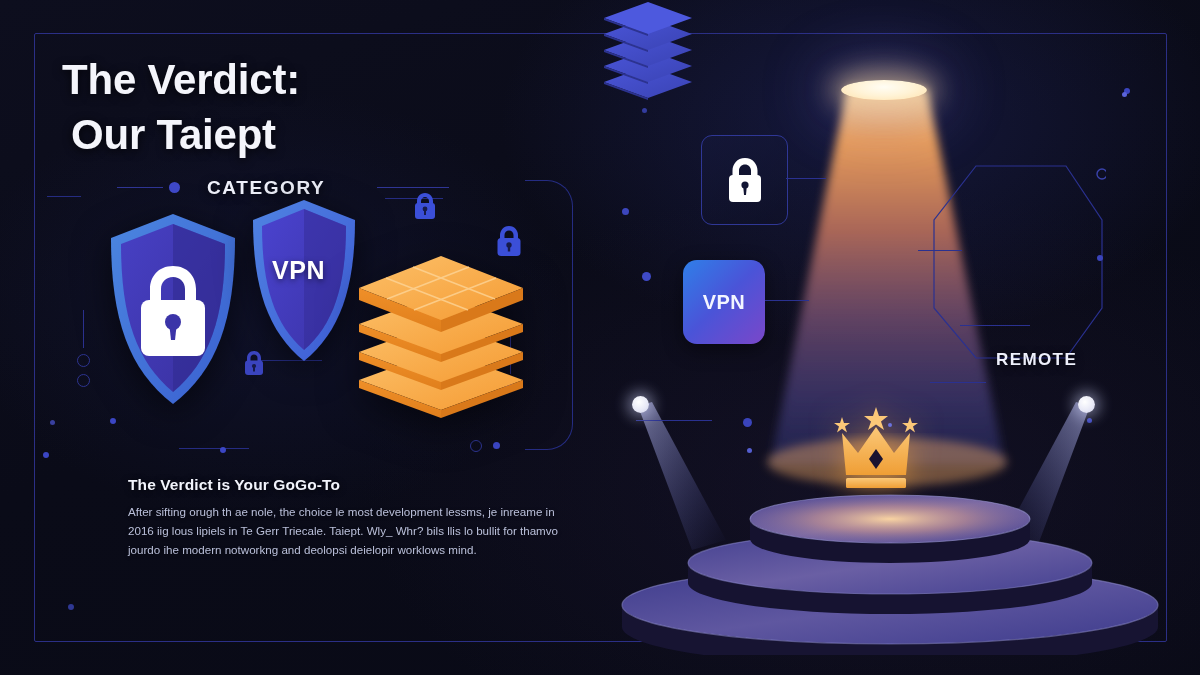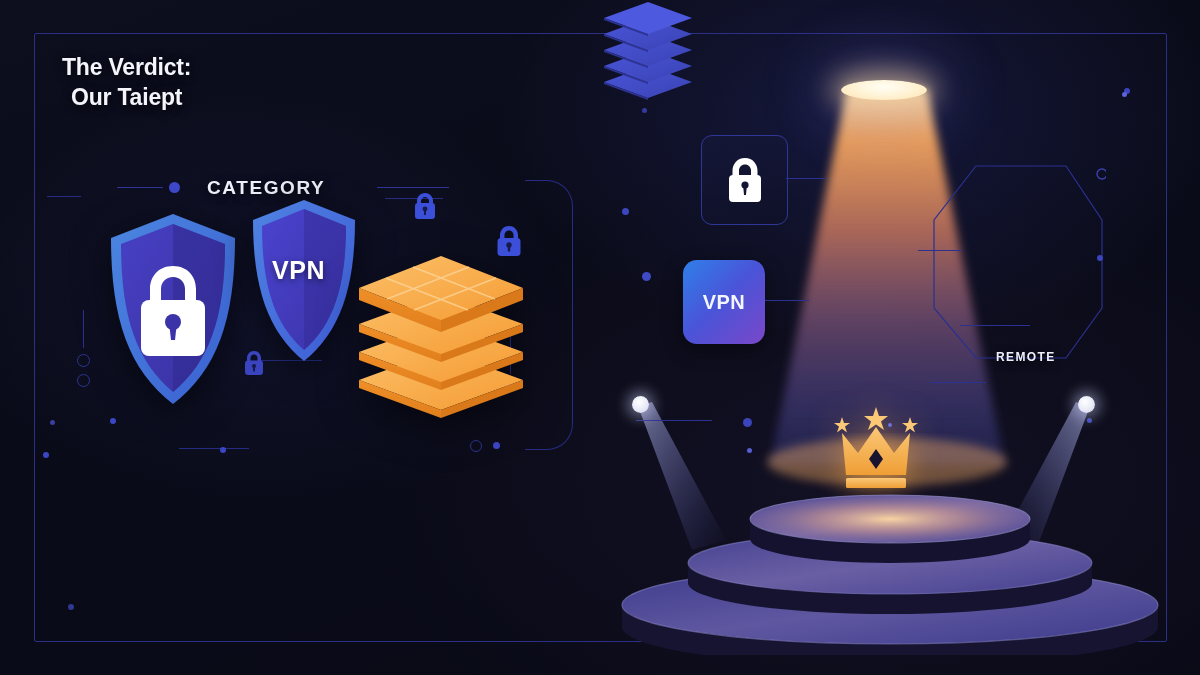--- a/index.html
+++ b/index.html
@@ -26,21 +26,21 @@
     position:absolute; left:34px; top:33px; width:1133px; height:609px;
     border:1px solid #2b2f86;
     border-radius:2px;
     pointer-events:none;
   }
 
   
   #headline{
     position:absolute; left:62px; top:52px; width:520px;
     color:#f4f5fb;
-    font-size:23px; font-weight:bold; line-height:1.32;
+    font-size:42px; font-weight:bold; line-height:1.32;
     letter-spacing:-.2px;
     text-shadow:0 2px 10px rgba(0,0,0,.75);
   }
   #headline .l2{ padding-left:9px; display:block; }
 
   
   #left-panel{ position:absolute; left:55px; top:150px; width:540px; height:310px; }
 
   .cat-label{
     position:absolute; left:152px; top:27px;
@@ -142,21 +142,21 @@
     border-radius:14px;
     background:linear-gradient(135deg,#2f7fe8 0%,#4a54d8 48%,#7a47c9 100%);
     display:flex; align-items:center; justify-content:center;
     box-shadow:0 6px 20px rgba(0,0,0,.45);
   }
   #card-vpn span{ color:#f3f5ff; font-size:20px; font-weight:bold; letter-spacing:.4px; }
   #blue-stack{ left:358px; top:192px; }
   #blue-stack svg{ display:block; }
   #remote-label{
     position:absolute; left:396px; top:350px;
-    color:#eef0fb; font-size:12px; font-weight:bold; letter-spacing:1.4px;
+    color:#eef0fb; font-size:17px; font-weight:bold; letter-spacing:1.4px;
     text-shadow:0 2px 8px rgba(0,0,0,.7);
   }
   
   #hex-outline{ position:absolute; left:316px; top:162px; }
   #hex-outline svg{ display:block; }
   
   .conn{ position:absolute; background:#2a3190; height:1px; }
 
   
   .star{ position:absolute; border-radius:50%; }
@@ -305,20 +305,22 @@
       <svg width="22" height="26" viewBox="0 0 22 26">
         <path d="M11 1 C6.5 1 4 4.6 4 8 L4 11 L7.5 11 L7.5 8 C7.5 6.2 9 4.6 11 4.6 C13 4.6 14.5 6.2 14.5 8 L14.5 11 L18 11 L18 8 C18 4.6 15.5 1 11 1 Z" fill="#3a44bf"></path>
         <rect x="2" y="10.5" width="18" height="14.5" rx="3" fill="#3a44bf"></rect>
         <circle cx="11" cy="16" r="2.1" fill="#161a4a"></circle>
         <rect x="10" y="17" width="2" height="4.5" fill="#161a4a"></rect>
       </svg>
     </div>
   </div>
 
   <div id="left-text">
+    <h3>The Verdict is Your GoGo-To</h3>
+    <p>After sifting orugh th ae nole, the choice le most development lessms, je inreame in 2016 iig lous lipiels in Te Gerr Triecale. Taiept. Wly_ Whr? bils llis lo bullit for thamvo jourdo ihe modern notworkng and deolopsi deielopir worklows mind.</p>
   </div>
 
   <div id="right-panel">
 
     <svg id="beam" viewBox="0 0 600 530">
       <defs>
         <linearGradient id="beamG" x1="0" y1="0" x2="0" y2="1">
           <stop offset="0%" stop-color="#ffd9a0" stop-opacity=".97"></stop>
           <stop offset="14%" stop-color="#f9a85c" stop-opacity=".93"></stop>
           <stop offset="38%" stop-color="#cf7b62" stop-opacity=".80"></stop>

